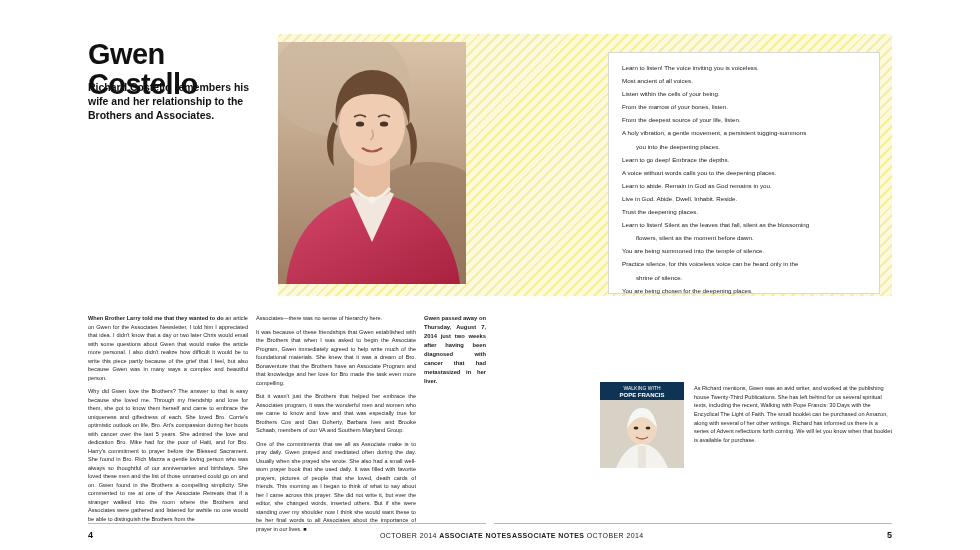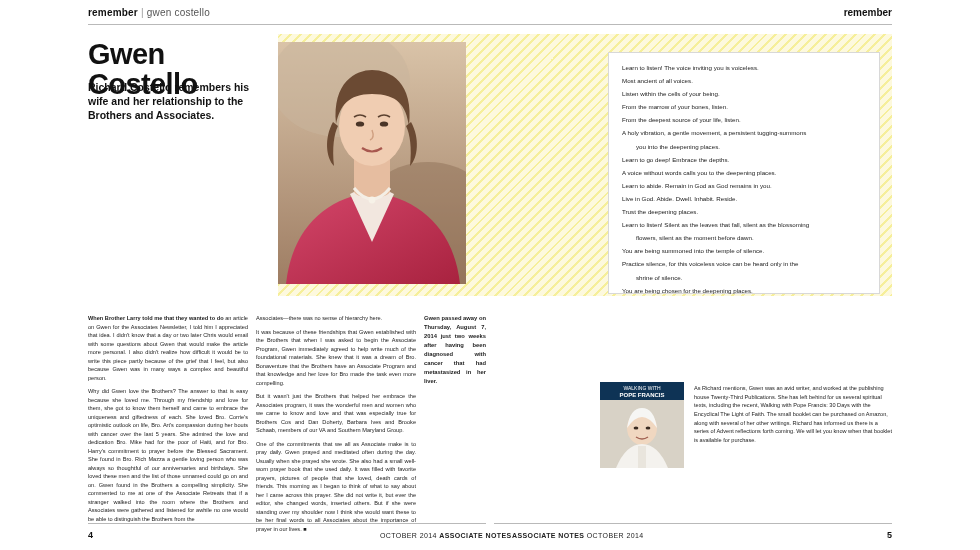--- a/index.html
+++ b/index.html
@@ -210,27 +210,20 @@
     line-height: 1.55;
     color: #1c1c1c;
     text-align: left;
   }
 </style>
 </head>
 <body>
 
 <div class="page">
 
-  <div class="header">
-    <div class="header-rule"></div>
-    <div class="header-left">
-      <span class="bold">remember</span><span class="sep">|</span><span class="light">gwen costello</span>
-    </div>
-    <div class="header-right">remember</div>
-  </div>
 
   <div class="hatch"></div>
 
   <div class="title">Gwen Costello</div>
   <div class="deck">Richard Costello remembers his wife and her relationship to the Brothers and Associates.</div>
 
   <div class="portrait">
     <svg width="188" height="242" viewBox="0 0 188 242">
       <defs>
         <linearGradient id="bg" x1="0" y1="0" x2="0" y2="1">

